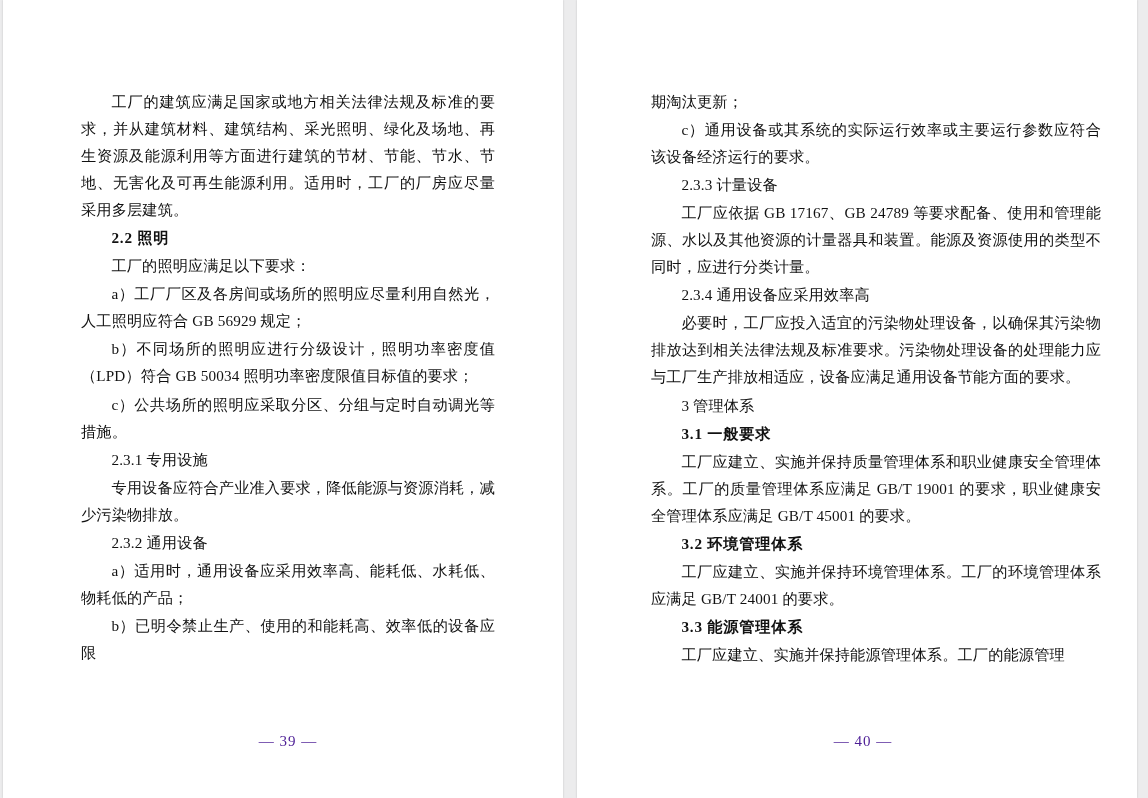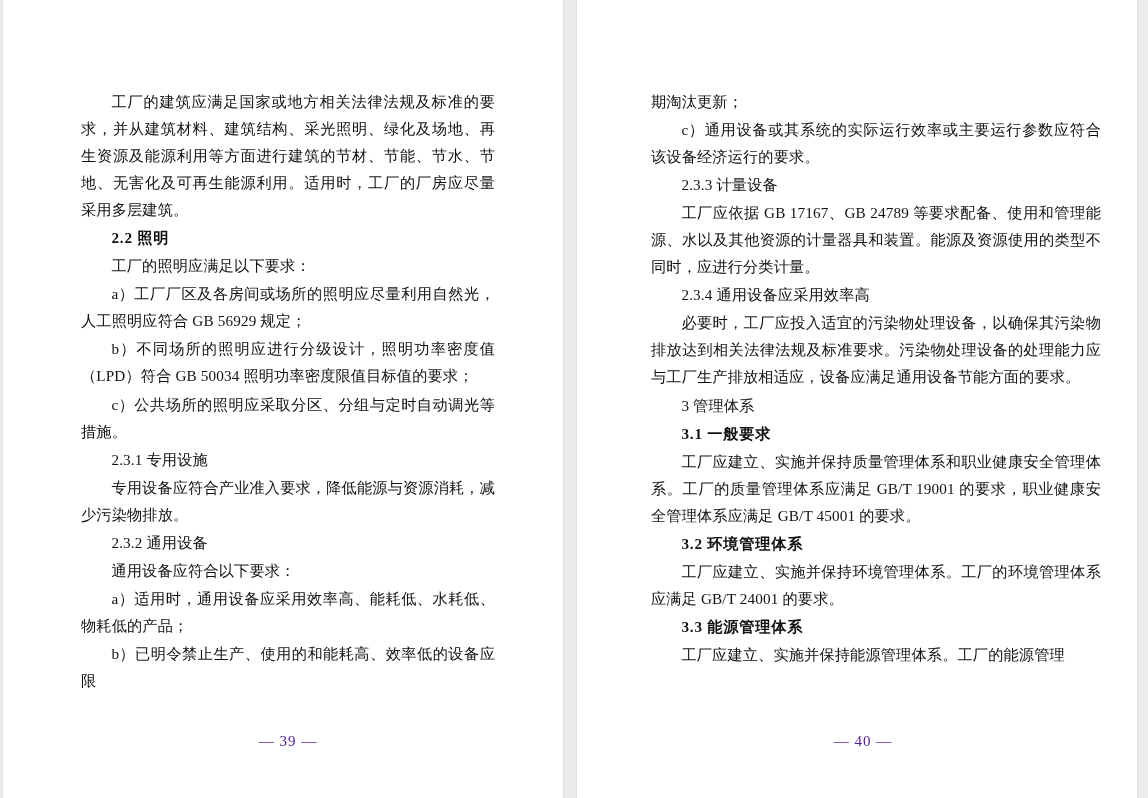--- a/index.html
+++ b/index.html
@@ -100,21 +100,20 @@
     <div class="content">
       <p class="indent">工厂的建筑应满足国家或地方相关法律法规及标准的要求，并从建筑材料、建筑结构、采光照明、绿化及场地、再生资源及能源利用等方面进行建筑的节材、节能、节水、节地、无害化及可再生能源利用。适用时，工厂的厂房应尽量采用多层建筑。</p>
       <p class="heading">2.2 照明</p>
       <p class="indent">工厂的照明应满足以下要求：</p>
       <p class="indent">a）工厂厂区及各房间或场所的照明应尽量利用自然光，人工照明应符合 GB 56929 规定；</p>
       <p class="indent">b）不同场所的照明应进行分级设计，照明功率密度值（LPD）符合 GB 50034 照明功率密度限值目标值的要求；</p>
       <p class="indent">c）公共场所的照明应采取分区、分组与定时自动调光等措施。</p>
       <p class="subheading">2.3.1 专用设施</p>
       <p class="indent">专用设备应符合产业准入要求，降低能源与资源消耗，减少污染物排放。</p>
       <p class="subheading">2.3.2 通用设备</p>
-      <p class="indent">通用设备应符合以下要求：</p>
       <p class="indent">a）适用时，通用设备应采用效率高、能耗低、水耗低、物耗低的产品；</p>
       <p class="indent">b）已明令禁止生产、使用的和能耗高、效率低的设备应限</p>
     </div>
     <div class="folio">— 39 —</div>
   </div>
 
   <div class="page page-right">
     <div class="content">
       <p>期淘汰更新；</p>
       <p class="indent">c）通用设备或其系统的实际运行效率或主要运行参数应符合该设备经济运行的要求。</p>

